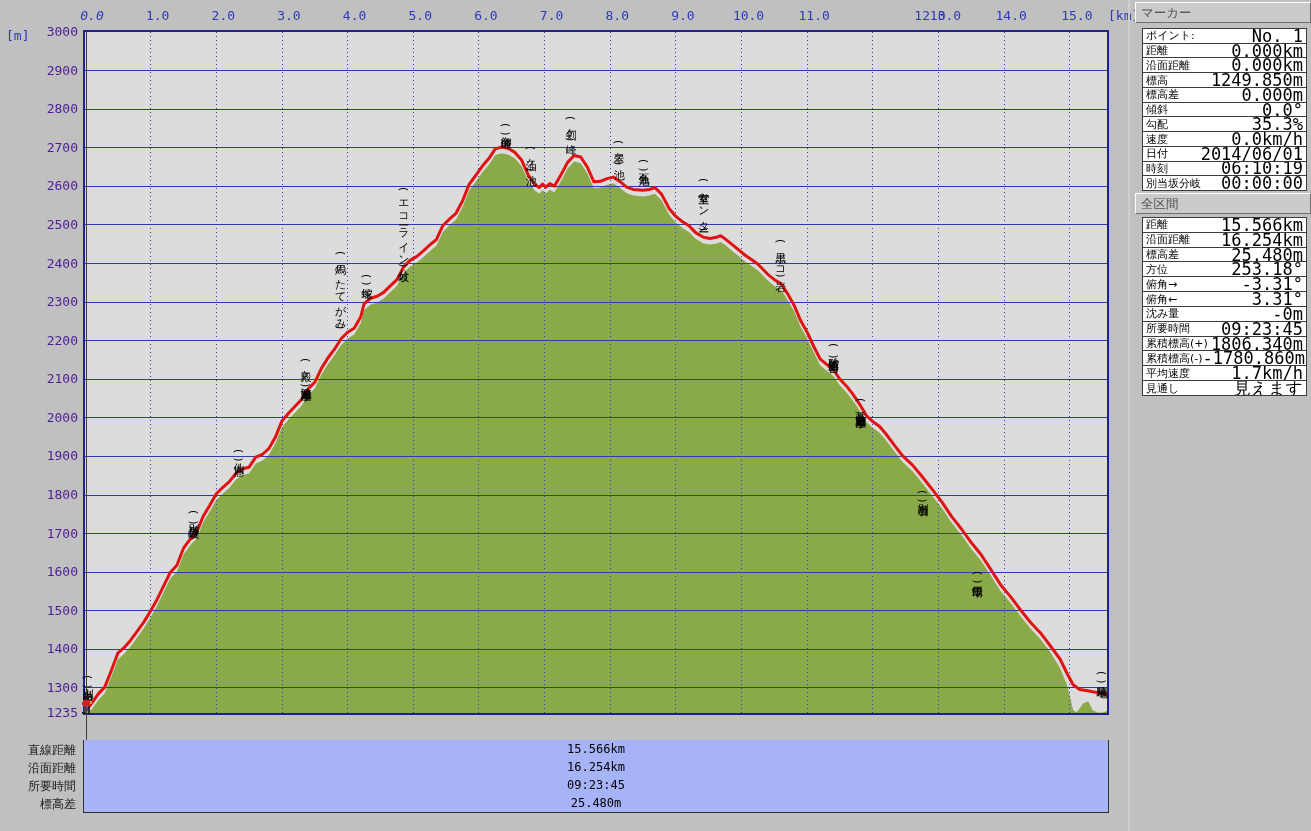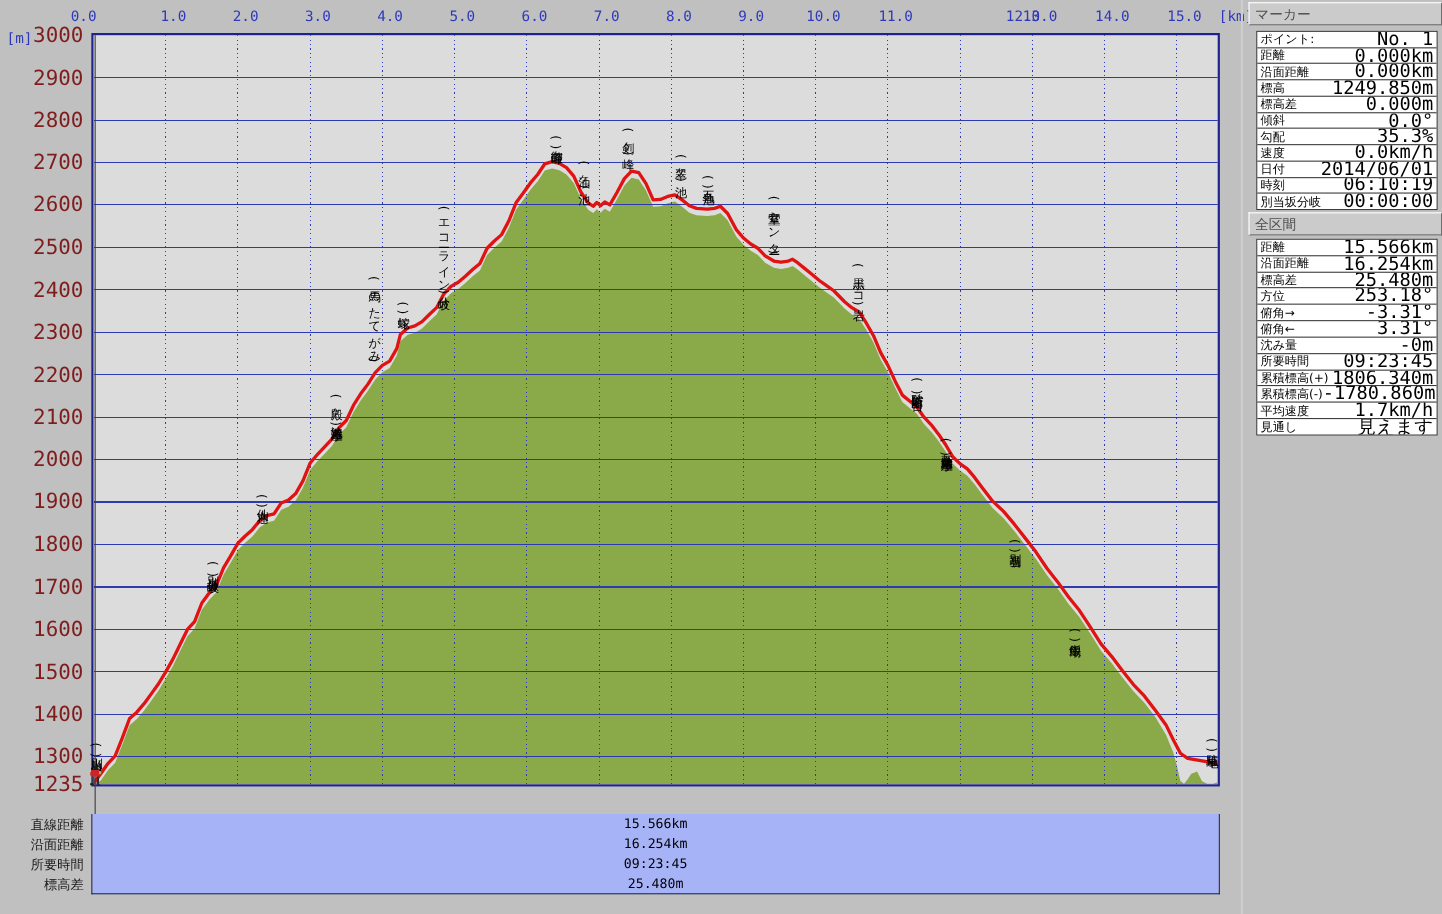--- a/index.html
+++ b/index.html
@@ -19,22 +19,22 @@
   #chart-svg{position:absolute;left:0;top:0;width:1022px;height:681px;display:block;}
 
   
   .xtick{
     position:absolute;top:8px;height:16px;line-height:16px;
     transform:translateX(-50%);
     font-family:"DejaVu Sans Mono",monospace;font-size:13px;color:#2d38bd;
     white-space:nowrap;
   }
   .ytick{
-    position:absolute;width:50px;text-align:center;height:16px;line-height:16px;
-    font-family:"DejaVu Sans Mono",monospace;font-size:19px;color:#7f1d1d;
+    position:absolute;width:50px;text-align:right;height:16px;line-height:16px;
+    font-family:"DejaVu Sans Mono",monospace;font-size:13px;color:#4c1d95;
   }
   .unit-label{
     position:absolute;font-family:"DejaVu Sans Mono",monospace;
     font-size:13px;color:#2d38bd;height:16px;line-height:16px;
   }
   #unit-m{left:6px;top:28px;}
   #unit-km{left:1108px;top:8px;}
 
   
   .wp{
@@ -92,21 +92,21 @@
 </style>
 </head>
 <body>
 
 <div id="app">
 
   <div id="unit-m" class="unit-label">[m]</div>
   <div id="unit-km" class="unit-label">[km]</div>
 
   <div id="xticks">
-      <div class="xtick" style="left: 76px;">0.0</div>
+      <div class="xtick" style="left: 92px; font-style: italic;">0.0</div>
       <div class="xtick" style="left: 157.656px;">1.0</div>
       <div class="xtick" style="left: 223.312px;">2.0</div>
       <div class="xtick" style="left: 288.968px;">3.0</div>
       <div class="xtick" style="left: 354.624px;">4.0</div>
       <div class="xtick" style="left: 420.28px;">5.0</div>
       <div class="xtick" style="left: 485.936px;">6.0</div>
       <div class="xtick" style="left: 551.591px;">7.0</div>
       <div class="xtick" style="left: 617.247px;">8.0</div>
       <div class="xtick" style="left: 682.903px;">9.0</div>
       <div class="xtick" style="left: 748.559px;">10.0</div>

